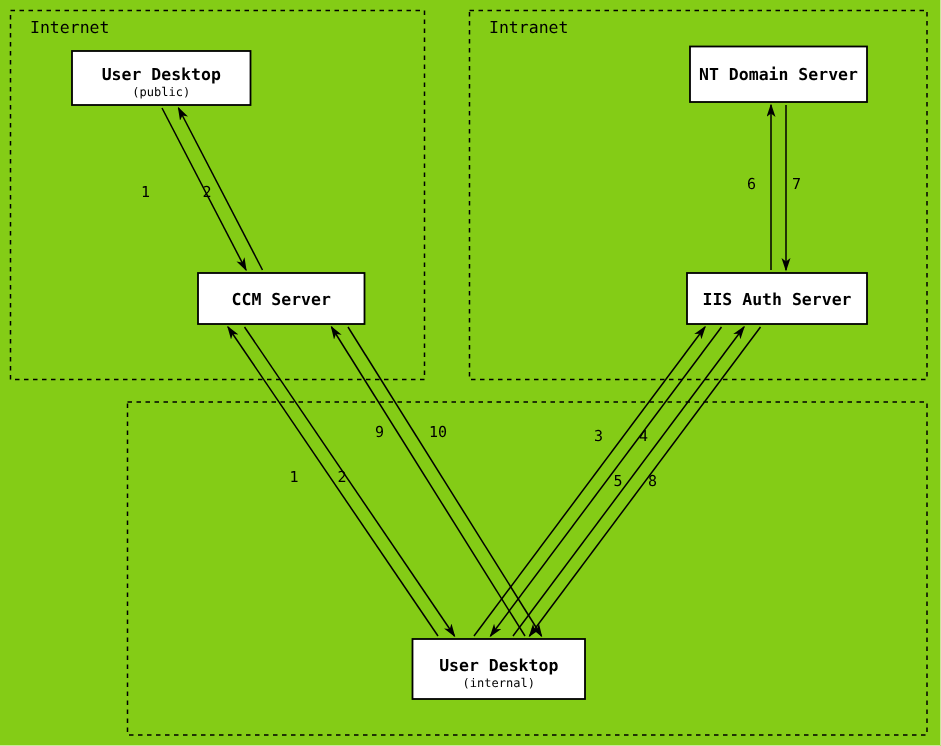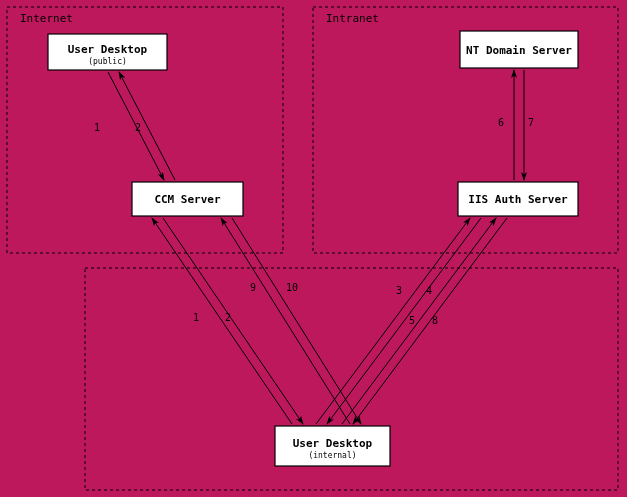--- a/index.html
+++ b/index.html
@@ -4,21 +4,21 @@
 <style>
   html, body {
     margin: 0;
     padding: 0;
     background: #ffffff;
   }
   #diagram-root {
     position: relative;
     width: 627px;
     height: 497px;
-    background: #be185d;
+    background: #84cc16;
     font-family: "DejaVu Sans Mono", "Liberation Mono", monospace;
     overflow: hidden;
   }
   svg.layer {
     position: absolute;
     left: 0;
     top: 0;
     width: 627px;
     height: 497px;
   }

